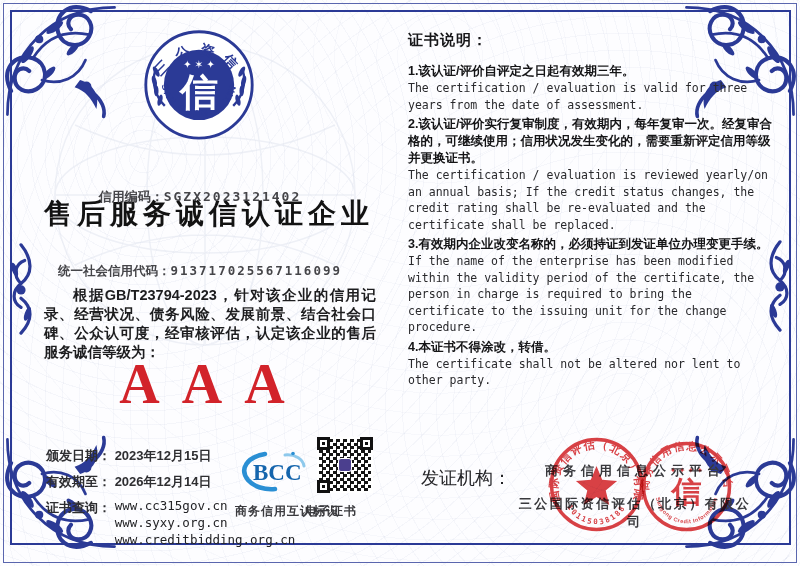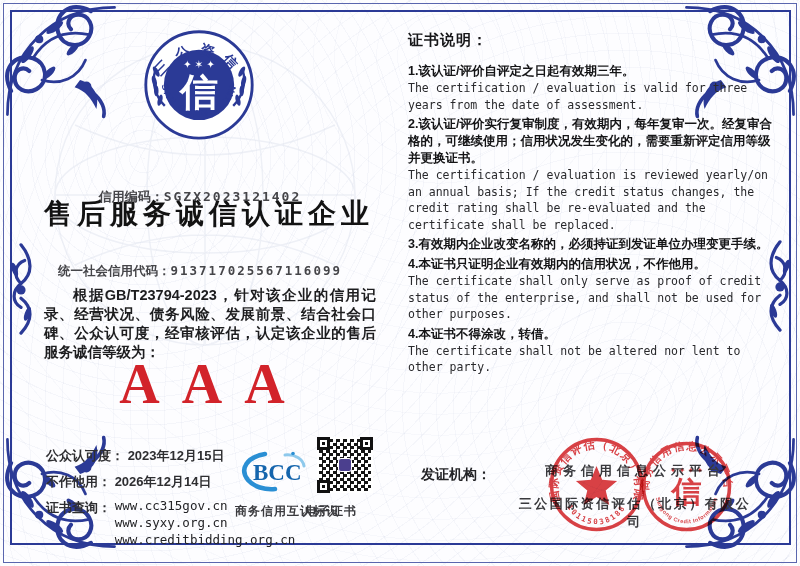--- a/index.html
+++ b/index.html
@@ -51,21 +51,21 @@
   .qr-logo{position:absolute;left:21px;top:21px;width:12px;height:12px;background:#4b3f8e;border-radius:3px;border:1px solid #fff;}
   .caption{font-size:12px;font-weight:bold;color:#3a3a3e;letter-spacing:1px;}
   .cap-bcc{left:228px;top:503px;width:118px;text-align:center;}
   .cap-qr{left:305px;top:503px;width:80px;text-align:left;}
 
   
   .instr-head{left:408px;top:31px;font-size:15px;font-weight:bold;color:#161618;letter-spacing:1px;}
   .instr-list{left:408px;top:60px;width:366px;color:#222;}
   .instr-zh{font-size:12.5px;font-weight:bold;color:#141416;line-height:17px;margin-top:3px;}
   .instr-en{font-size:11.5px;font-family:"DejaVu Sans Mono",monospace;color:#29292c;line-height:16.5px;}
-  .issuer-label{left:421px;top:466px;font-size:14px;font-weight:bold;color:#232326;}
+  .issuer-label{left:421px;top:466px;font-size:18px;font-weight:normal;color:#232326;}
   .issuer-lines{left:512px;top:462px;width:246px;text-align:center;color:#39393d;}
   .issuer-line1{font-size:13px;font-weight:bold;letter-spacing:5px;margin-bottom:15px;}
   .issuer-line2{font-size:13px;font-weight:bold;letter-spacing:2.5px;}
   .seal{position:absolute;opacity:.88;mix-blend-mode:multiply;}
   .seal1{left:548px;top:436px;width:97px;height:97px;}
   .seal2{left:640px;top:440px;width:93px;height:93px;}
 </style>
 </head>
 <body>
 
@@ -180,25 +180,25 @@
   <div class="abs uscc">
     <span>统一社会信用代码：</span><span class="mono code-val">913717025567116099</span>
   </div>
 
   <div class="abs body-par">根据GB/T23794-2023，针对该企业的信用记录、经营状况、债务风险、发展前景、结合社会口碑、公众认可度，经审核评估，认定该企业的售后服务诚信等级为：</div>
 
   <div class="abs rating">AAA</div>
 
   <div class="abs meta">
     <div class="meta-row">
-      <span class="meta-label">公众认可度：</span>
+      <span class="meta-label">颁发日期：</span>
       <span class="meta-val">2023年12月15日</span>
     </div>
     <div class="meta-row">
-      <span class="meta-label">不作他用：</span>
+      <span class="meta-label">有效期至：</span>
       <span class="meta-val">2026年12月14日</span>
     </div>
     <div class="meta-row">
       <span class="meta-label" style="vertical-align:top">证书查询：</span>
       <span class="urls">
         <span class="url mono">www.cc315gov.cn</span>
         <span class="url mono">www.syxy.org.cn</span>
         <span class="url mono">www.creditbidding.org.cn</span>
       </span>
     </div>
@@ -227,24 +227,21 @@
     <div class="instr-item">
       <div class="instr-zh">1.该认证/评价自评定之日起有效期三年。</div>
       <div class="instr-en">The certification / evaluation is valid for three years from the date of assessment.</div>
     </div>
     <div class="instr-item">
       <div class="instr-zh">2.该认证/评价实行复审制度，有效期内，每年复审一次。经复审合格的，可继续使用；信用状况发生变化的，需要重新评定信用等级并更换证书。</div>
       <div class="instr-en">The certification / evaluation is reviewed yearly/on an annual basis; If the credit status changes, the credit rating shall be re-evaluated and the certificate shall be replaced.</div>
     </div>
     <div class="instr-item">
       <div class="instr-zh">3.有效期内企业改变名称的，必须持证到发证单位办理变更手续。</div>
-    </div>
-    <div class="instr-item">
-      <div class="instr-zh">4.本证书只证明企业有效期内的信用状况，不作他用。</div>
-      <div class="instr-en">The certificate shall only serve as proof of credit status of the enterprise, and shall not be used for other purposes.</div>
+      <div class="instr-en">If the name of the enterprise has been modified within the validity period of the certificate, the person in charge is required to bring the certificate to the issuing unit for the change procedure.</div>
     </div>
     <div class="instr-item">
       <div class="instr-zh">4.本证书不得涂改，转借。</div>
       <div class="instr-en">The certificate shall not be altered nor lent to other party.</div>
     </div>
   </div>
 
   <div class="abs issuer-label">发证机构：</div>
   <div class="abs issuer-lines">
     <div class="issuer-line1">商务信用信息公示平台</div>

